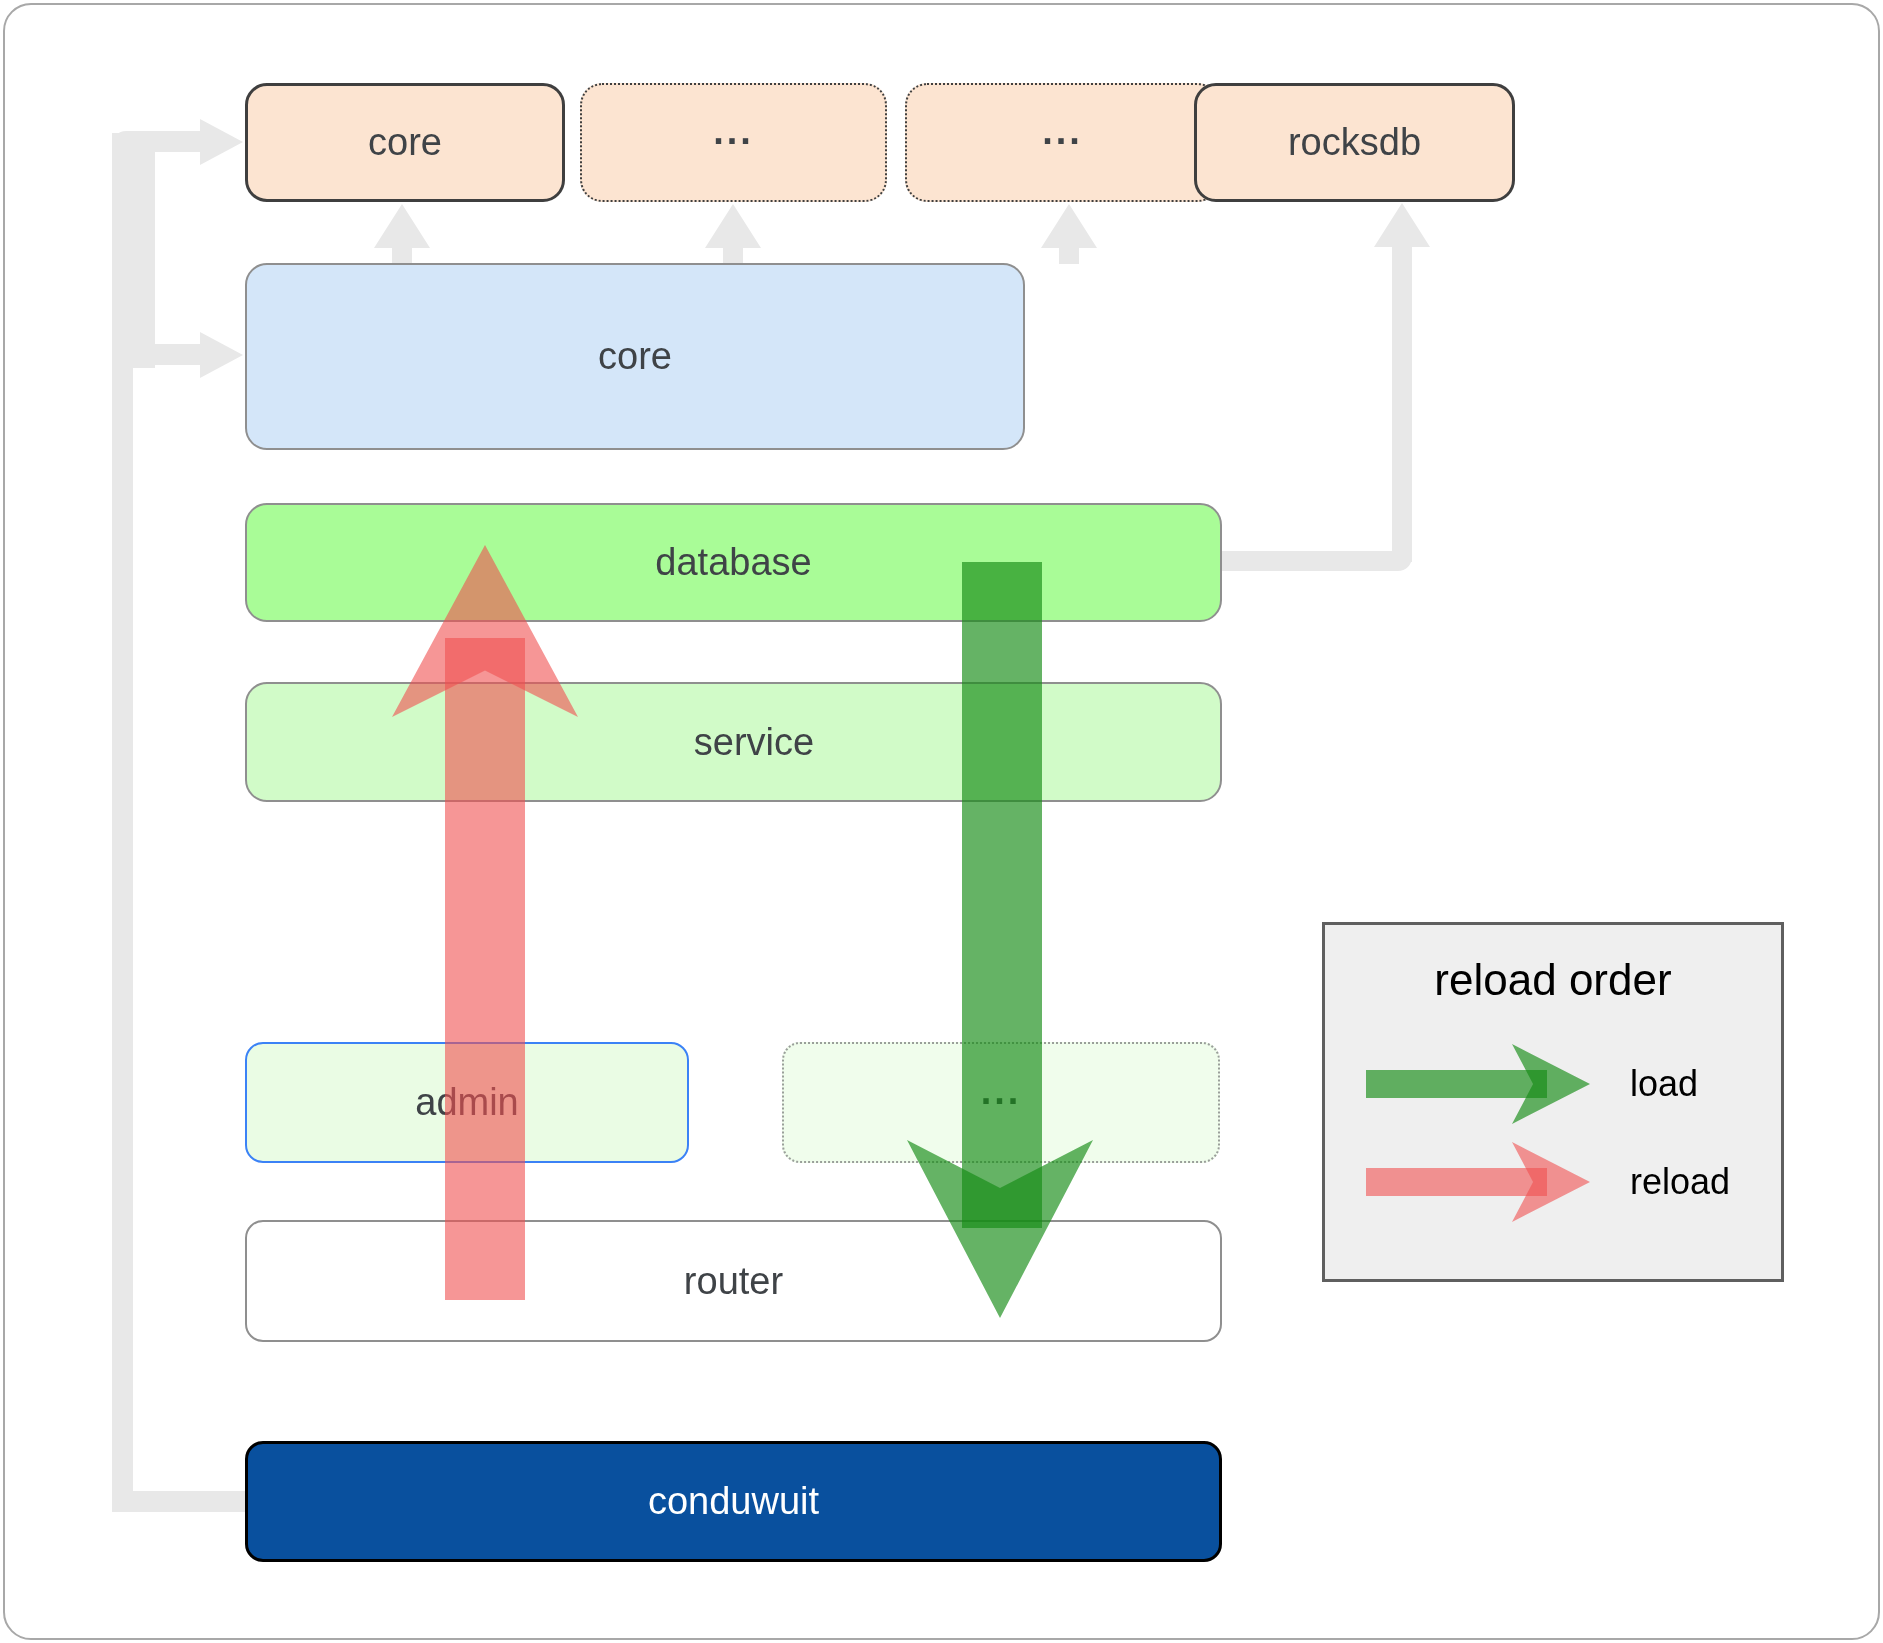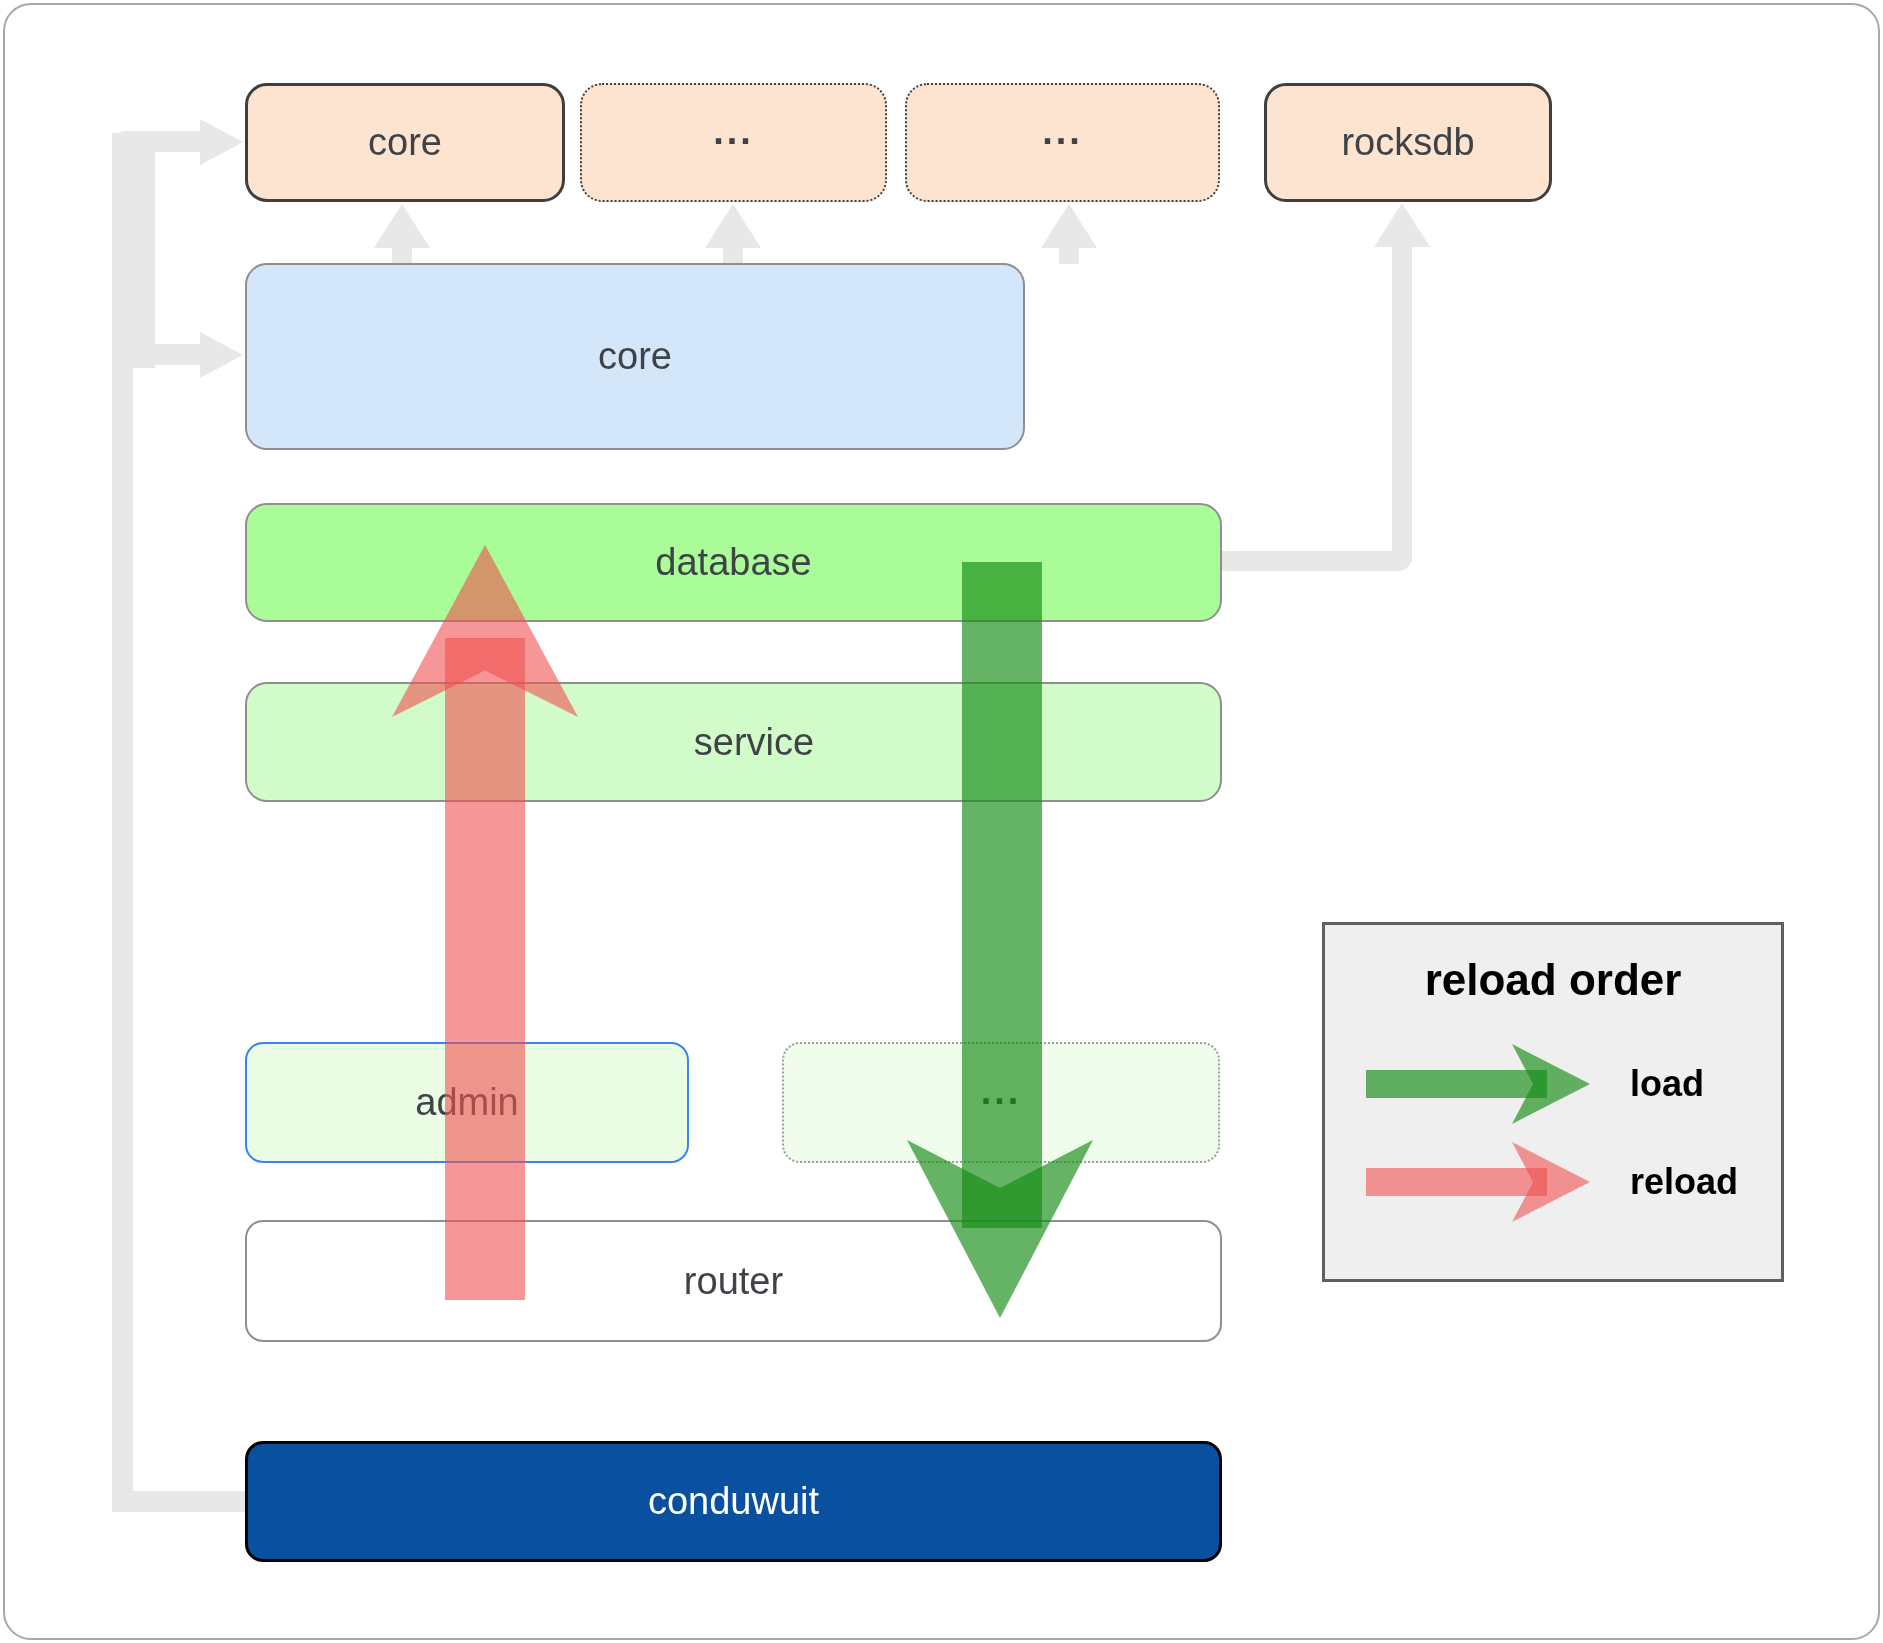--- a/index.html
+++ b/index.html
@@ -40,21 +40,21 @@
   
   .load-c{background:rgba(21,140,21,0.66);}
   .unload-c{background:rgba(240,80,80,0.60);}
   .big{position:absolute;z-index:3;}
   .arrhead-up{clip-path:polygon(50% 0,100% 100%,50% 73%,0 100%);}
   .arrhead-down{clip-path:polygon(0 0,50% 27%,100% 0,50% 100%);}
   .arrhead-rt{clip-path:polygon(0 0,100% 50%,0 100%,27% 50%);}
   
   .legend{
     position:absolute;left:1322px;top:922px;width:462px;height:360px;
-    background:#efefef;border:3px solid #5f5f5f;z-index:4;box-sizing:border-box;font-weight:bold;
+    background:#efefef;border:3px solid #5f5f5f;z-index:4;box-sizing:border-box;
   }
   .legend-title{
     position:absolute;left:0;top:30px;width:100%;text-align:center;
     font-size:44px;color:#000000;
   }
   .legend-label{position:absolute;font-size:36px;color:#000000;}
 </style>
 </head>
 <body>
 
@@ -84,21 +84,21 @@
 
   <div class="node peach" style="left:245px;top:83px;width:320px;height:119px;">
     <span class="lbl">core</span>
   </div>
   <div class="node peach dotted dots" style="left:580px;top:83px;width:307px;height:119px;">
     <span class="lbl">...</span>
   </div>
   <div class="node peach dotted dots" style="left:905px;top:83px;width:315px;height:119px;">
     <span class="lbl">...</span>
   </div>
-  <div class="node peach" style="left:1264px;top:83px;width:288px;height:119px;">
+  <div class="node peach" style="left:1194px;top:83px;width:321px;height:119px;">
     <span class="lbl">rocksdb</span>
   </div>
 
   <div class="node blue" style="left:245px;top:263px;width:780px;height:187px;">
     <span class="lbl">core</span>
   </div>
 
   <div class="node green1" style="left:245px;top:503px;width:977px;height:119px;">
     <span class="lbl">database</span>
   </div>

